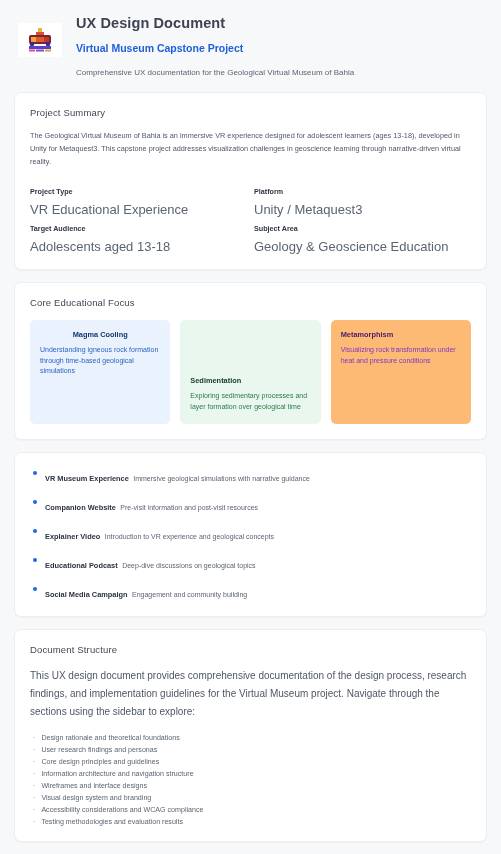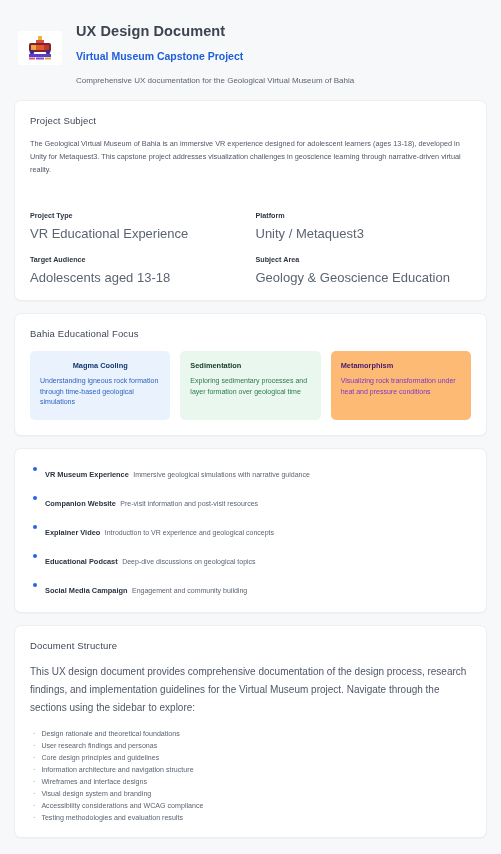--- a/index.html
+++ b/index.html
@@ -18,21 +18,21 @@
     background: #f7f8fa;
     padding: 0 0 12px 0;
     overflow: hidden;
   }
 
   
   .doc-header {
     display: flex;
     align-items: flex-start;
     gap: 14px;
-    padding: 20px 16px 14px 18px;
+    padding: 12px 16px 14px 18px;
     background: #f7f8fa;
   }
 
   .logo-box {
     flex: 0 0 auto;
     width: 44px;
     height: 34px;
     background: #ffffff;
     border-radius: 2px;
     display: flex;
@@ -92,21 +92,22 @@
     color: #4f5766;
     line-height: 1.75;
   }
 
   
   .meta-grid {
     display: grid;
     grid-template-columns: 1fr 1fr;
     row-gap: 14px;
     column-gap: 10px;
-    margin-top: 34px;
+    margin-top: 18px;
+    gap: 7px;
   }
   .meta-label {
     font-size: 7.2px;
     font-weight: bold;
     color: #2e3542;
     margin-bottom: 6px;
   }
   .meta-value {
     font-size: 13px;
     color: #5b6472;
@@ -130,21 +131,21 @@
   }
   .focus-card-desc {
     font-size: 7px;
     line-height: 1.55;
   }
   .focus-blue   { background: #eaf2fd; }
   .focus-blue .focus-card-title { color: #12386e; text-align: center; }
   .focus-blue .focus-card-desc  { color: #2d63c4; }
 
   .focus-green  { background: #e9f7ee; }
-  .focus-green .focus-card-title { color: #17412a; }
+  .focus-green .focus-card-title { color: #17412a; margin-top: 46px; }
   .focus-green .focus-card-desc  { color: #2b7a4b; }
 
   .focus-purple { background: #fdba74; }
   .focus-purple .focus-card-title { color: #4a1a70; }
   .focus-purple .focus-card-desc  { color: #8236c4; }
 
   
   .eco-list { display: flex; flex-direction: column; gap: 11px; }
   .eco-item { display: flex; align-items: flex-start; gap: 8px; }
   .eco-bullet {
@@ -211,21 +212,21 @@
       </svg>
     </div>
     <div class="header-text">
       <div class="doc-title">UX Design Document</div>
       <div class="doc-subtitle">Virtual Museum Capstone Project</div>
       <div class="doc-desc">Comprehensive UX documentation for the Geological Virtual Museum of Bahia</div>
     </div>
   </div>
 
   <div class="card">
-    <div class="card-title">Project Subject</div>
+    <div class="card-title">Project Summary</div>
     <div class="body-text">The Geological Virtual Museum of Bahia is an immersive VR experience designed for adolescent learners (ages 13-18), developed in Unity for Metaquest3. This capstone project addresses visualization challenges in geoscience learning through narrative-driven virtual reality.</div>
     <div class="meta-grid">
       <div>
         <div class="meta-label">Project Type</div>
         <div class="meta-value">VR Educational Experience</div>
       </div>
       <div>
         <div class="meta-label">Platform</div>
         <div class="meta-value">Unity / Metaquest3</div>
       </div>
@@ -234,21 +235,21 @@
         <div class="meta-value">Adolescents aged 13-18</div>
       </div>
       <div>
         <div class="meta-label">Subject Area</div>
         <div class="meta-value">Geology &amp; Geoscience Education</div>
       </div>
     </div>
   </div>
 
   <div class="card">
-    <div class="card-title">Bahia Educational Focus</div>
+    <div class="card-title">Core Educational Focus</div>
     <div class="focus-row">
       <div class="focus-card focus-blue">
         <div class="focus-card-title">Magma Cooling</div>
         <div class="focus-card-desc">Understanding igneous rock formation through time-based geological simulations</div>
       </div>
       <div class="focus-card focus-green">
         <div class="focus-card-title">Sedimentation</div>
         <div class="focus-card-desc">Exploring sedimentary processes and layer formation over geological time</div>
       </div>
       <div class="focus-card focus-purple">

